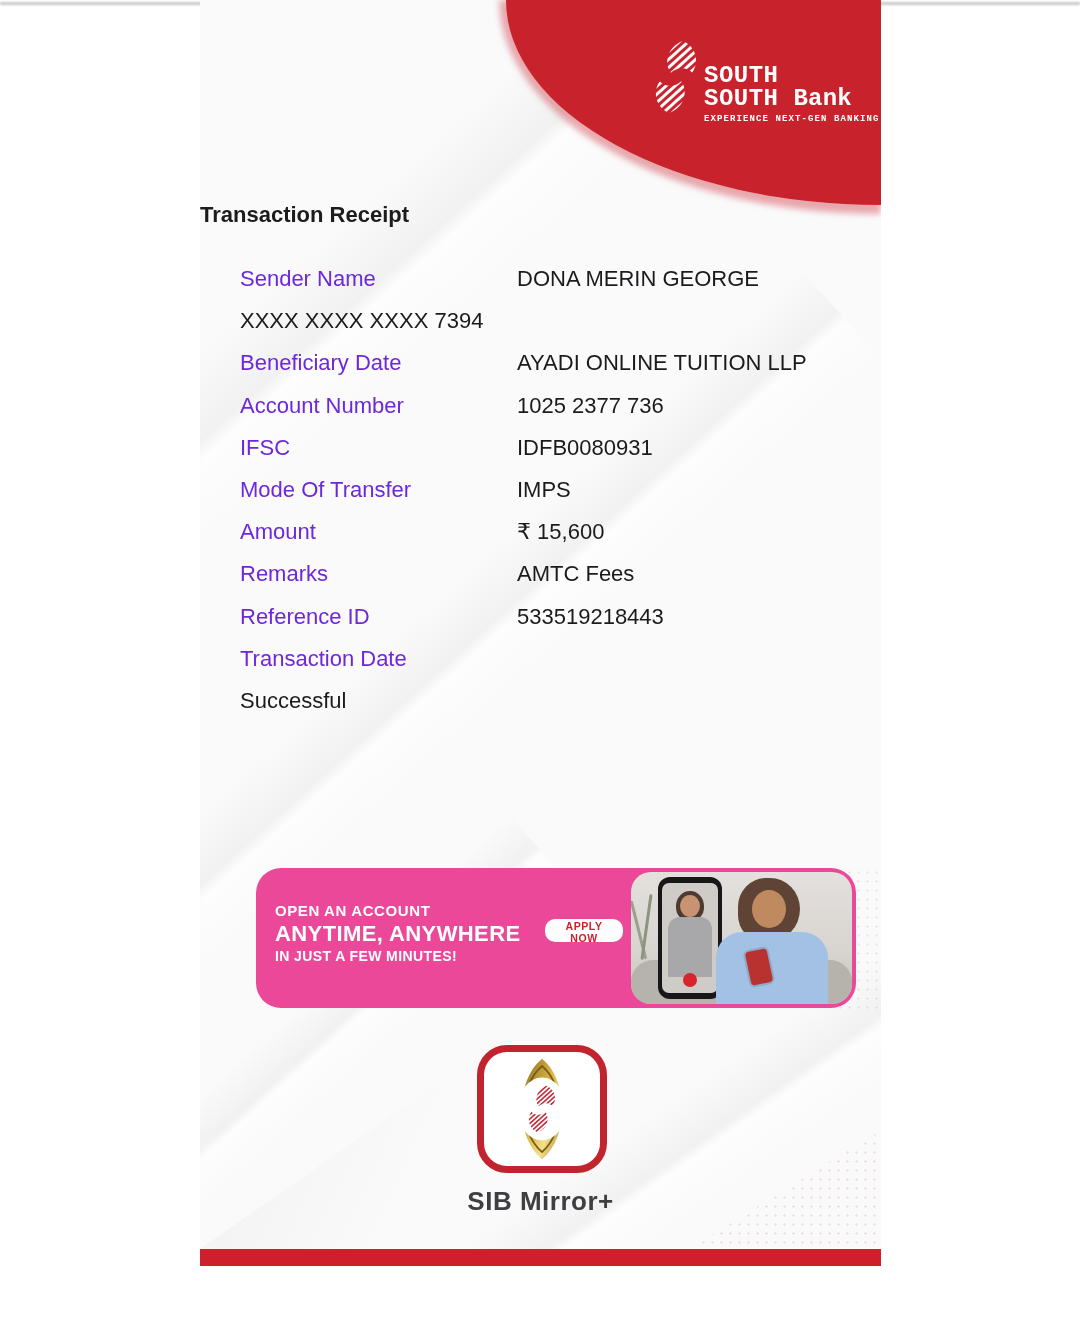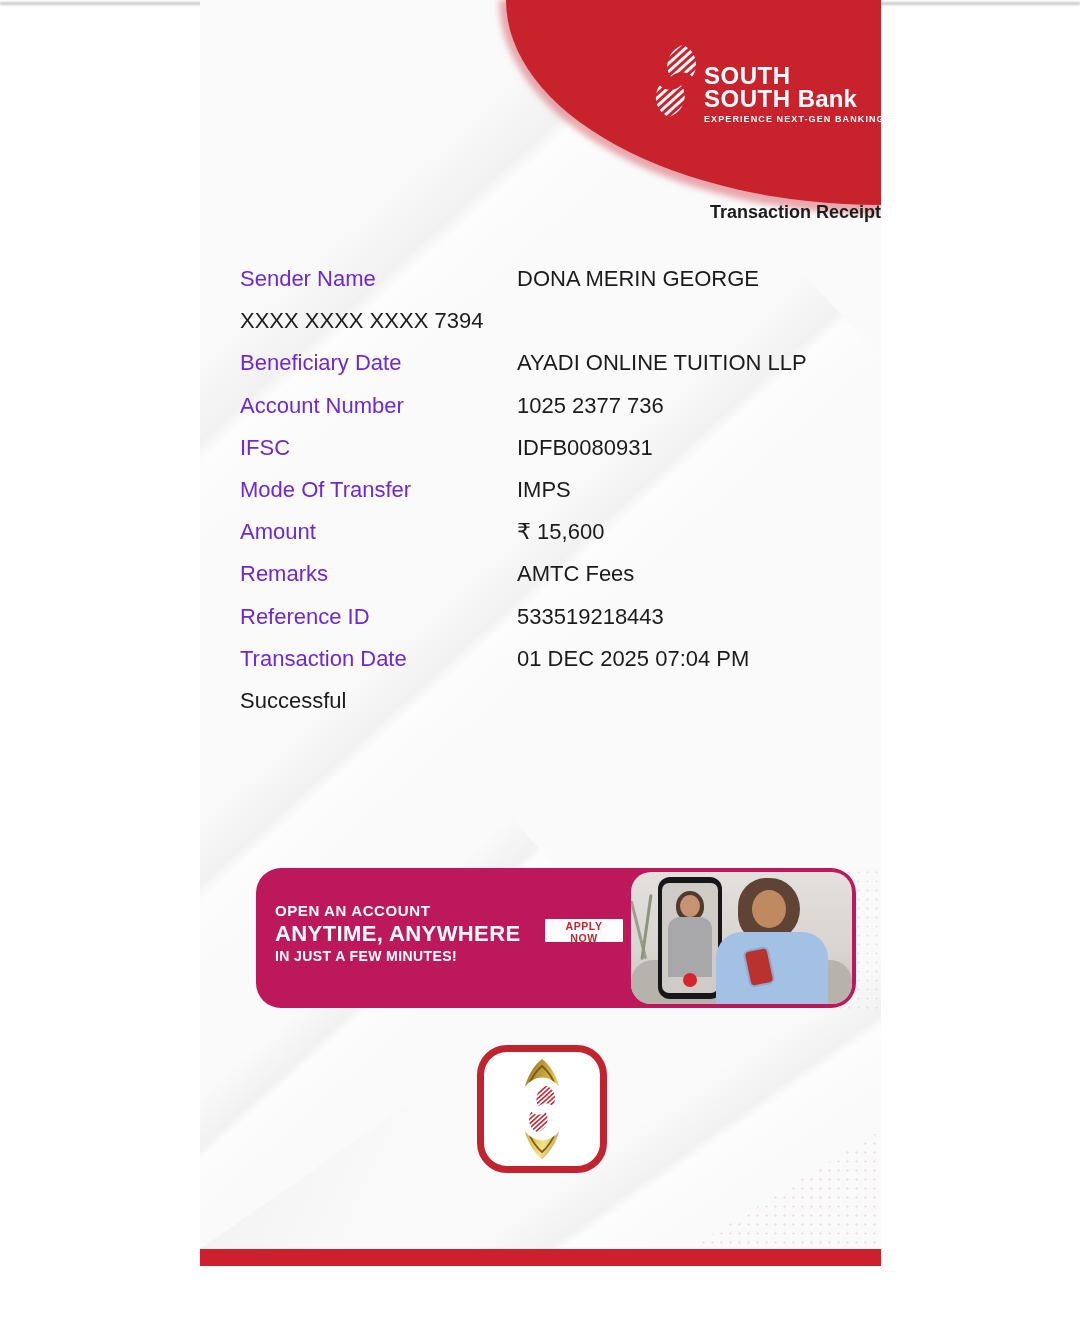--- a/index.html
+++ b/index.html
@@ -18,40 +18,40 @@
   .corner-wedge{position:absolute;left:0px;top:1040px;width:300px;height:209px;
     background:linear-gradient(115deg,rgba(0,0,0,0.05),rgba(0,0,0,0.0) 70%);
     clip-path:polygon(0% 100%,100% 0%,100% 100%);opacity:.8;pointer-events:none;}
   .dots{position:absolute;background-image:radial-gradient(rgba(170,60,70,0.22) 1.2px,transparent 1.3px);background-size:9px 9px;pointer-events:none;}
   .dots1{left:490px;top:1130px;width:191px;height:118px;clip-path:polygon(100% 0,100% 100%,0 100%);opacity:.6;}
   .dots2{left:636px;top:868px;width:45px;height:145px;opacity:.5;}
   
   .hdr-shape-shadow{position:absolute;right:0;top:0;width:382px;height:214px;background:rgba(201,32,43,0.38);
     border-bottom-left-radius:100% 100%;filter:blur(3px);}
   .hdr-shape{position:absolute;right:0;top:0;width:375px;height:205px;background:#c8232c;border-bottom-left-radius:100% 100%;}
-  .logo{position:absolute;left:452px;top:38px;display:flex;align-items:center;}
+  .logo{position:absolute;left:452px;top:38px;display:flex;align-items:flex-start;font-family:Liberation Mono, monospace;}
   .logo-emblem{width:48px;height:78px;margin-right:4px;}
   .logo-text{color:#fff;margin-top:27px;}
   .logo-l1{font-size:24px;font-weight:800;line-height:22px;letter-spacing:.5px;}
   .logo-l2{font-size:24px;font-weight:800;line-height:24px;letter-spacing:.5px;}
   .logo-bank{font-weight:600;letter-spacing:.2px;}
   .logo-tag{font-size:9px;font-weight:700;letter-spacing:1.1px;margin-top:3px;white-space:nowrap;}
   
-  .title{position:absolute;left:0;top:202px;width:100%;text-align:right;font-size:18px;font-weight:700;color:#1c1c1e;}
+  .title{position:absolute;left:0;top:202px;width:100%;text-align:left;font-size:22px;font-weight:700;color:#1c1c1e;}
   .table{position:absolute;left:40px;top:258px;width:610px;}
   .row{display:flex;height:42.2px;align-items:center;}
   .lbl{width:277px;font-size:22px;color:#6d28d9;}
   .val{font-size:22px;color:#1b1b1d;}
   
-  .banner{position:absolute;left:56px;top:868px;width:600px;height:140px;background:#be185d;border-radius:25px;overflow:hidden;}
+  .banner{position:absolute;left:56px;top:868px;width:600px;height:140px;background:#ec4899;border-radius:25px;overflow:hidden;}
   .banner-textblock{position:absolute;left:19px;top:33px;color:#ffffff;}
   .bn1{font-size:15px;font-weight:800;letter-spacing:.6px;line-height:19px;}
   .bn2{font-size:22px;font-weight:800;letter-spacing:.4px;line-height:27px;}
   .bn3{font-size:14px;font-weight:800;letter-spacing:.4px;line-height:19px;}
-  .apply-btn{position:absolute;left:289px;top:51px;width:78px;height:23px;background:#fdfdfd;border:none;border-radius:1px;
+  .apply-btn{position:absolute;left:289px;top:51px;width:78px;height:23px;background:#fdfdfd;border:none;border-radius:10px;
     color:#c8232c;font-size:10.5px;font-weight:700;letter-spacing:.6px;cursor:pointer;font-family:inherit;}
   .photo{position:absolute;left:375px;top:4px;right:4px;bottom:4px;border-radius:20px;overflow:hidden;
     background:linear-gradient(180deg,#e3e0dd 0%,#d8d4d0 60%,#c4c0bb 100%);}
   .couch{position:absolute;left:0;bottom:0;width:100%;height:44px;background:#b6b2ac;border-radius:22px 22px 0 0;}
   .plant{position:absolute;left:6px;top:28px;width:3px;height:60px;background:#9aa08e;border-radius:2px;transform:rotate(-14deg);}
   .plant2{position:absolute;left:14px;top:22px;width:3px;height:66px;background:#8e947f;border-radius:2px;transform:rotate(8deg);}
   .phone{position:absolute;left:27px;top:5px;width:64px;height:122px;background:#17171a;border-radius:12px;padding:6px 4px;box-sizing:border-box;}
   .phone-screen{position:relative;width:100%;height:100%;background:#cfcbc7;border-radius:7px;overflow:hidden;}
   .agent-hair{position:absolute;left:14px;top:8px;width:28px;height:30px;background:#4d3a30;border-radius:50% 50% 45% 45%;}
   .agent-face{position:absolute;left:18px;top:12px;width:20px;height:22px;background:#c79372;border-radius:50%;}
@@ -136,21 +136,20 @@
     <div class="row">
       <div class="lbl">Remarks</div>
       <div class="val">AMTC Fees</div>
     </div>
     <div class="row">
       <div class="lbl">Reference ID</div>
       <div class="val">533519218443</div>
     </div>
     <div class="row">
       <div class="lbl">Transaction Date</div>
-      <div class="val">01 DEC 2025 07:04 PM</div>
     </div>
     <div class="row">
       <div class="val">Successful</div>
     </div>
   </div>
 
   <div class="banner">
     <div class="banner-textblock">
       <div class="bn1">OPEN AN ACCOUNT</div>
       <div class="bn2">ANYTIME, ANYWHERE</div>
@@ -194,15 +193,16 @@
       </defs>
       <path d="M58 2 C88 26 88 90 58 114 C28 90 28 26 58 2 Z" fill="url(#gold)"></path>
       <path d="M58 10 C84 32 84 84 58 106 C32 84 32 32 58 10 Z" fill="none" stroke="#7a5c18" stroke-width="2"></path>
       <ellipse cx="58" cy="58" rx="27" ry="35" fill="#ffffff"></ellipse>
       <g transform="translate(58,58) scale(0.62) translate(-28,-43)">
         <path d="M36 1 C51 7 56 25 47 38 C41 31 29 31 22 38 C13 26 19 7 36 1 Z" fill="url(#rstripe)"></path>
         <path d="M20 85 C5 79 0 61 9 48 C15 55 27 55 34 48 C43 60 37 79 20 85 Z" fill="url(#rstripe)"></path>
       </g>
     </svg>
   </div>
+  <div class="app-label">SIB Mirror+</div>
 
   <div class="bottom-bar"></div>
 </div>
 
 </body></html>

